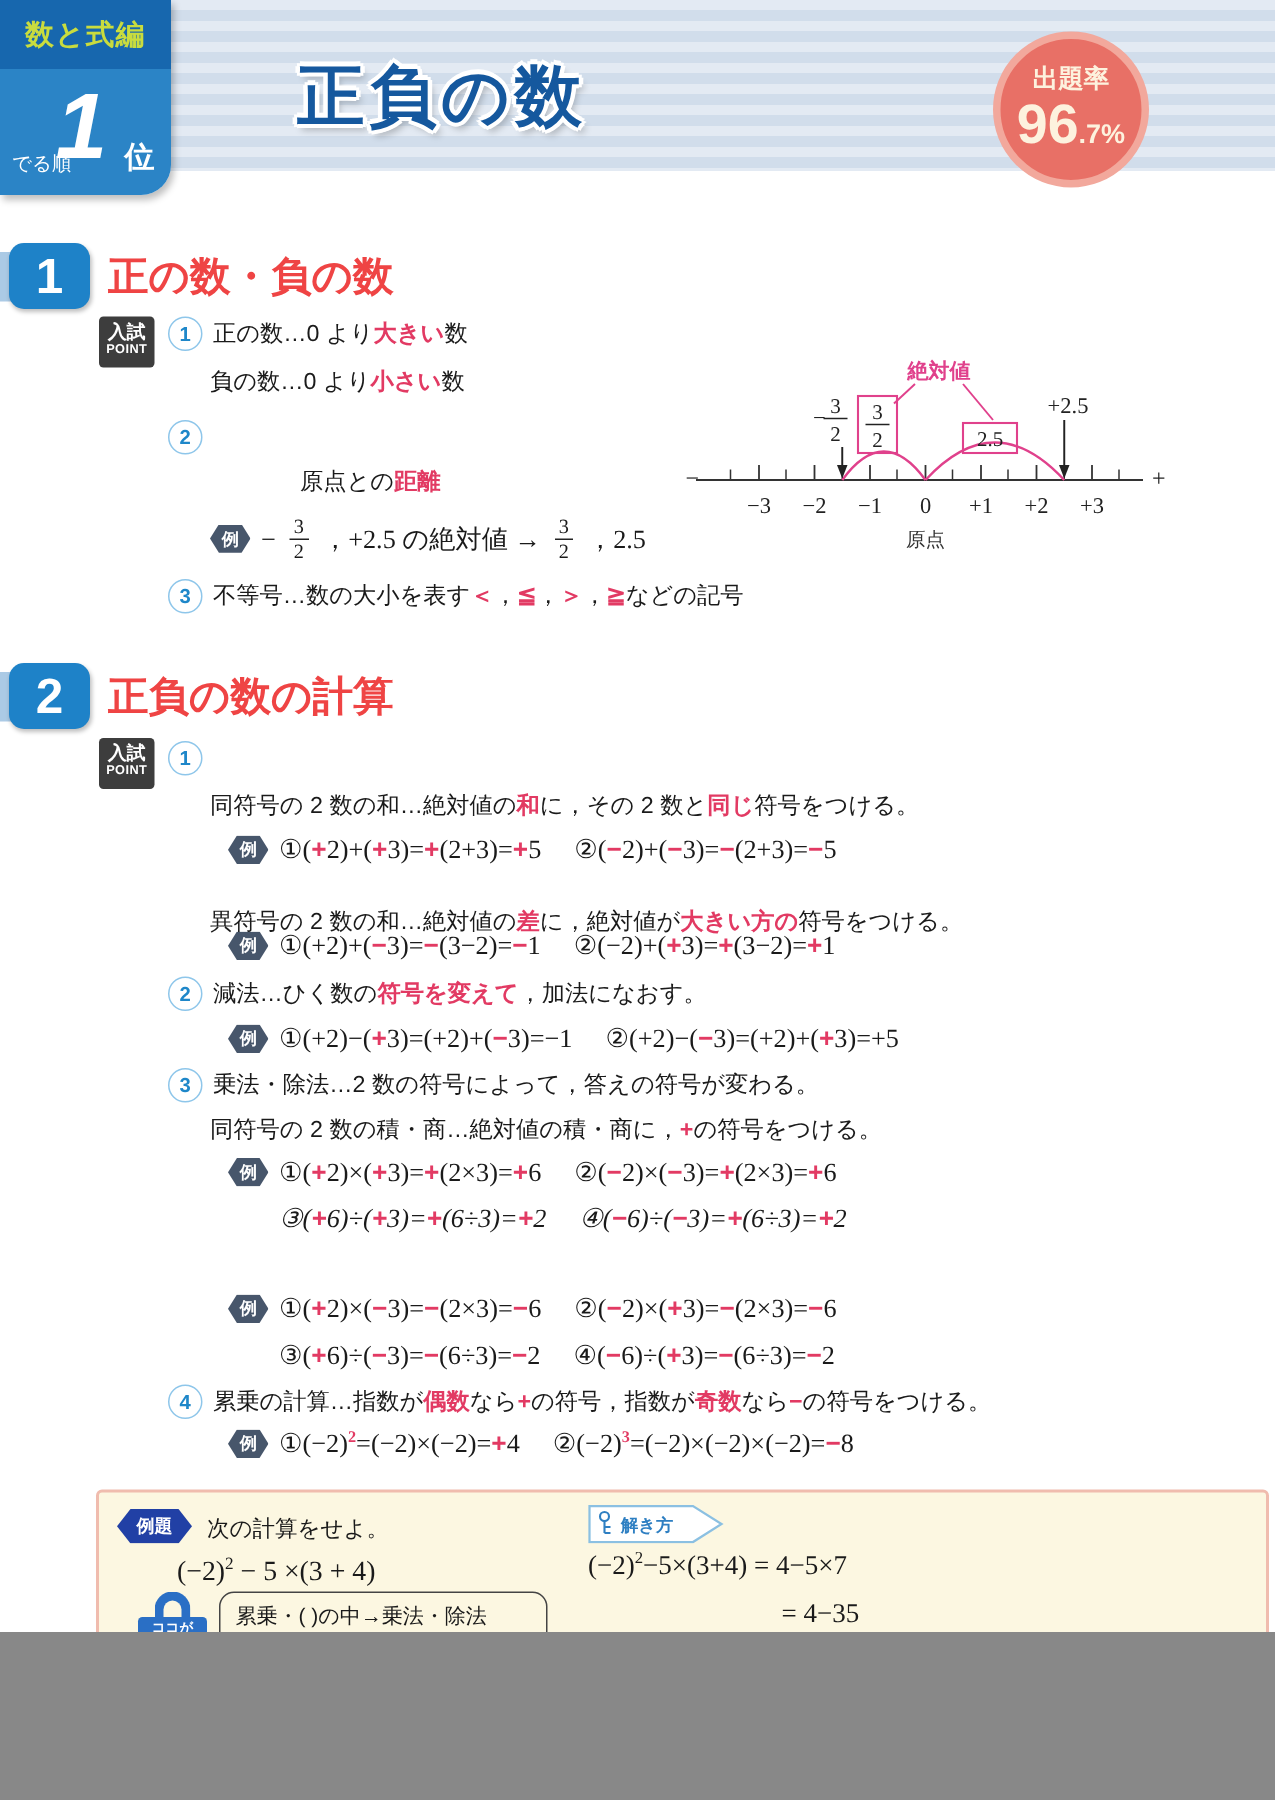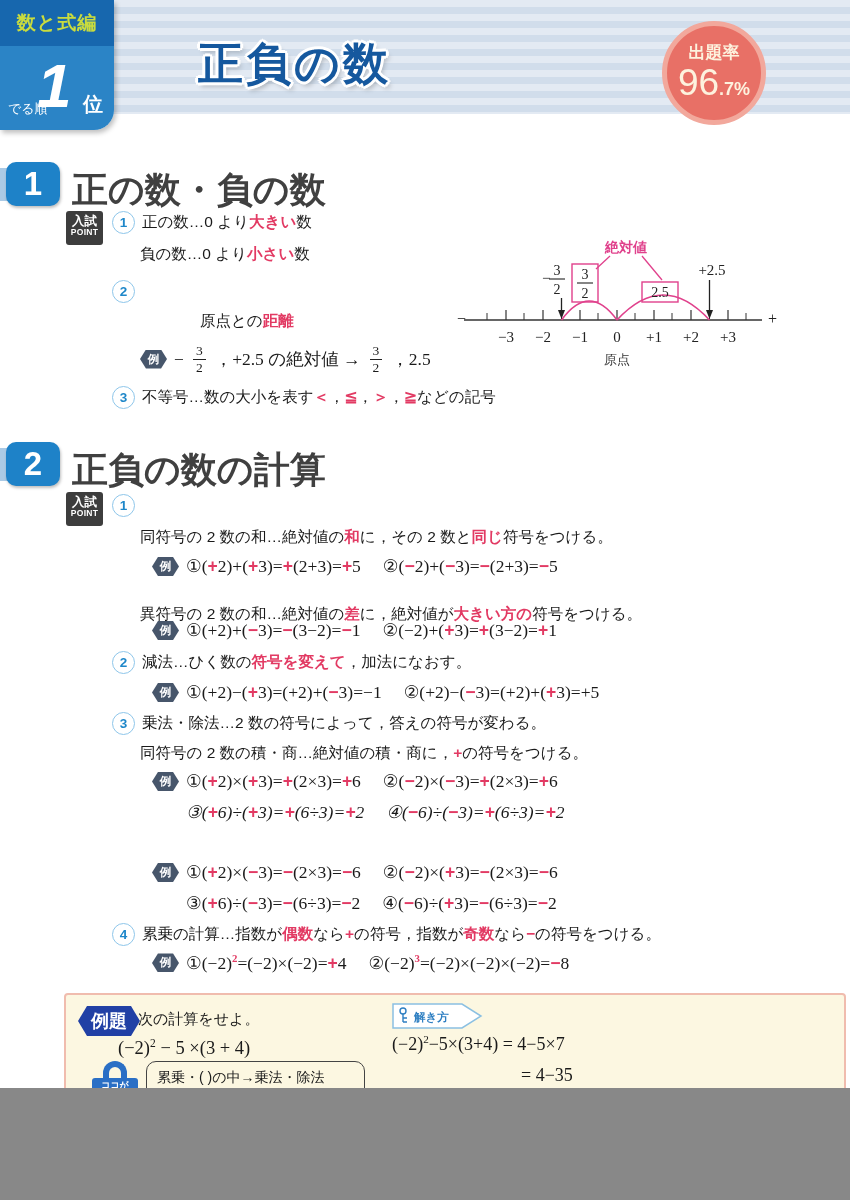--- a/index.html
+++ b/index.html
@@ -18,30 +18,30 @@
   .cb-rank-num{position:absolute;left:50%;top:46%;transform:translate(-58%,-50%);
           font-size:62px;font-weight:bold;font-style:italic;}
   .cb-rank-suffix{position:absolute;right:11px;bottom:12px;font-size:20px;font-weight:bold;}
   .page-title{position:absolute;left:198px;top:34px;font-size:45px;font-weight:900;color:#15589e;
           letter-spacing:3px;
           text-shadow:-2px -2px 0 #fff,2px -2px 0 #fff,-2px 2px 0 #fff,2px 2px 0 #fff,
                       -3px 0 0 #fff,3px 0 0 #fff,0 -3px 0 #fff,0 3px 0 #fff,3px 4px 5px rgba(0,0,0,.25);}
   .rate-circle{position:absolute;left:662px;top:21px;width:104px;height:104px;border-radius:50%;
           background:#e87066;border:5px solid #f2a89c;box-sizing:border-box;text-align:center;color:#fdf2de;}
   .rate-label{font-size:17px;font-weight:bold;margin-top:15px;}
-  .rate-big{font-size:37px;font-weight:normal;line-height:1;}
+  .rate-big{font-size:37px;font-weight:bold;line-height:1;}
   .rate-small{font-size:18px;font-weight:bold;}
 
   
   .sec-head{position:absolute;left:0;height:46px;}
   .sec-notch{position:absolute;left:0;top:6px;width:18px;height:33px;background:#abcae5;}
   .sec-numbox{position:absolute;left:6px;top:0;width:54px;height:44px;background:#1e82c8;
           border-radius:10px;color:#fff;font-size:33px;font-weight:bold;
           display:flex;align-items:center;justify-content:center;box-shadow:1px 2px 3px rgba(0,0,0,.25);}
-  .sec-title{position:absolute;left:72px;top:4px;font-size:36px;font-weight:800;color:#404040;white-space:nowrap;}
+  .sec-title{position:absolute;left:72px;top:4px;font-size:27px;font-weight:800;color:#ef4444;white-space:nowrap;}
 
   .point-badge{position:absolute;width:37px;height:34px;background:#3d3d3d;border-radius:3px;
           color:#fff;text-align:center;line-height:1.15;padding-top:3px;box-sizing:border-box;}
   .pb-l1{font-size:12.5px;font-weight:bold;}
   .pb-l2{font-size:8.5px;font-weight:bold;letter-spacing:.3px;}
 
   
   .row{position:absolute;display:flex;align-items:center;gap:7px;white-space:nowrap;font-size:15.5px;}
   .cnum{flex:0 0 auto;width:21px;height:21px;border:1.5px solid #8ec6ea;border-radius:50%;
         color:#1e87c9;font-size:13.5px;font-weight:bold;background:#fff;
@@ -55,21 +55,21 @@
   .seg-rsup{vertical-align:super;font-size:.62em;color:#e23a63;font-weight:bold;}
   .seg-gap{margin-left:22px;}
   .frac{display:inline-flex;flex-direction:column;align-items:center;line-height:1.15;
         font-size:13.5px;font-family:"Liberation Serif",serif;vertical-align:middle;margin:0 2px;}
   .fden{border-top:1.3px solid #222;padding:0 3px;}
   .fnum{padding:0 3px;}
 
   
   .exbox{position:absolute;left:64px;top:993px;width:782px;height:132px;background:#fcf7e1;
          border:2px solid #f0bcae;border-radius:4px;box-sizing:border-box;}
-  .hex-blue{position:absolute;background:#2140a5;color:#fff;font-size:18px;font-weight:bold;
+  .hex-blue{position:absolute;background:#2140a5;color:#fff;font-size:12px;font-weight:bold;
          padding:3px 13px;clip-path:polygon(9px 0,calc(100% - 9px) 0,100% 50%,calc(100% - 9px) 100%,9px 100%,0 50%);}
   .hex-red{position:absolute;background:#e03434;color:#fff;font-size:13px;font-weight:bold;
          padding:3px 11px;clip-path:polygon(9px 0,calc(100% - 9px) 0,100% 50%,calc(100% - 9px) 100%,9px 100%,0 50%);}
   .ex-q-label{position:absolute;left:72px;top:15px;font-size:15px;}
   .ex-q-formula{position:absolute;left:52px;top:42px;font-family:"Liberation Serif",serif;font-size:18.5px;}
   .lock{position:absolute;left:26px;top:66px;width:46px;height:44px;}
   .lock-shackle{position:absolute;top:0;left:11px;width:12px;height:14px;
          border:6px solid #2a6fc5;border-bottom:none;border-radius:12px 12px 0 0;}
   .lock-body{position:absolute;bottom:0;width:46px;height:27px;background:#2a6fc5;border-radius:3px;
          color:#fff;font-size:9px;font-weight:bold;text-align:center;line-height:1.25;padding-top:2px;box-sizing:border-box;}

